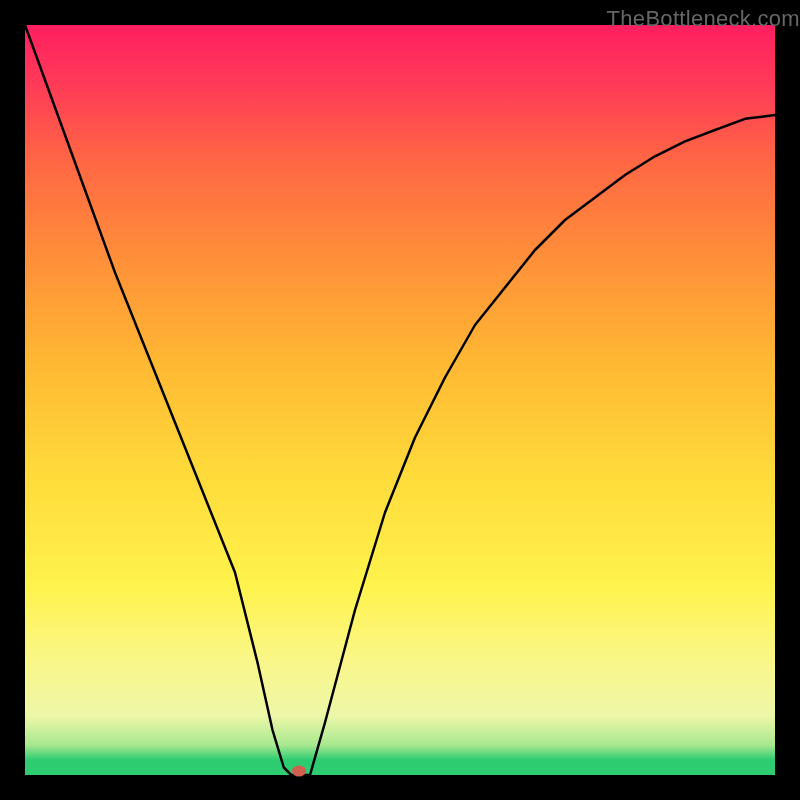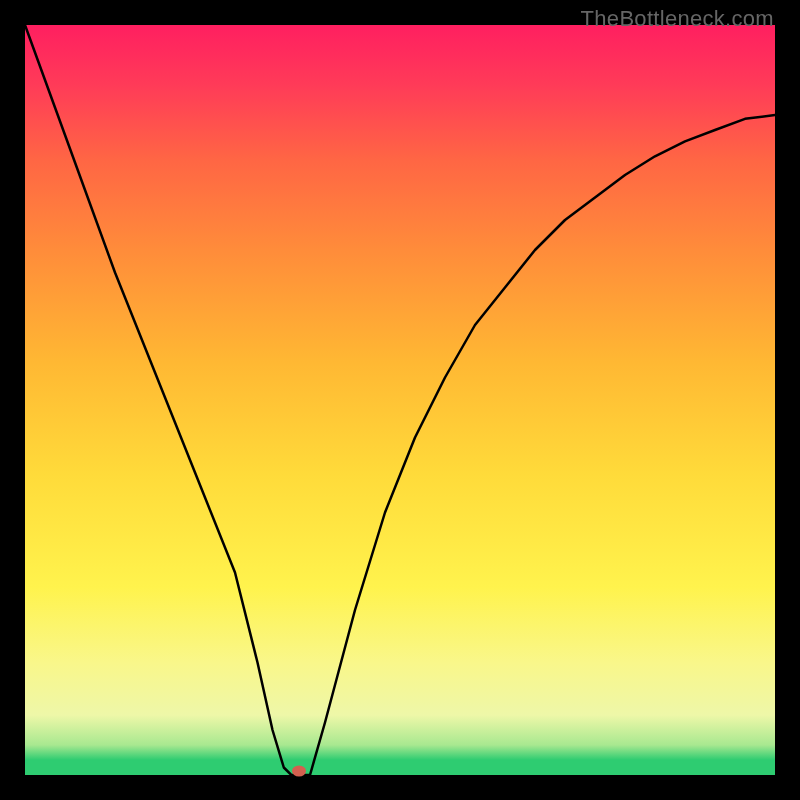--- a/index.html
+++ b/index.html
@@ -21,21 +21,21 @@
       #ffb833 55%,
       #ff8c3a 70%,
       #ff6644 82%,
       #ff3b58 92%,
       #ff1f60 100%
     );
   }
   .watermark {
     position: absolute;
     top: 6px;
-    right: 26px;
+    right: 0;
     color: #666;
     font-size: 22px;
     font-weight: normal;
     letter-spacing: 0.3px;
   }
   .curve {
     position: absolute;
     left: 0; top: 0;
     width: 100%;
     height: 100%;

